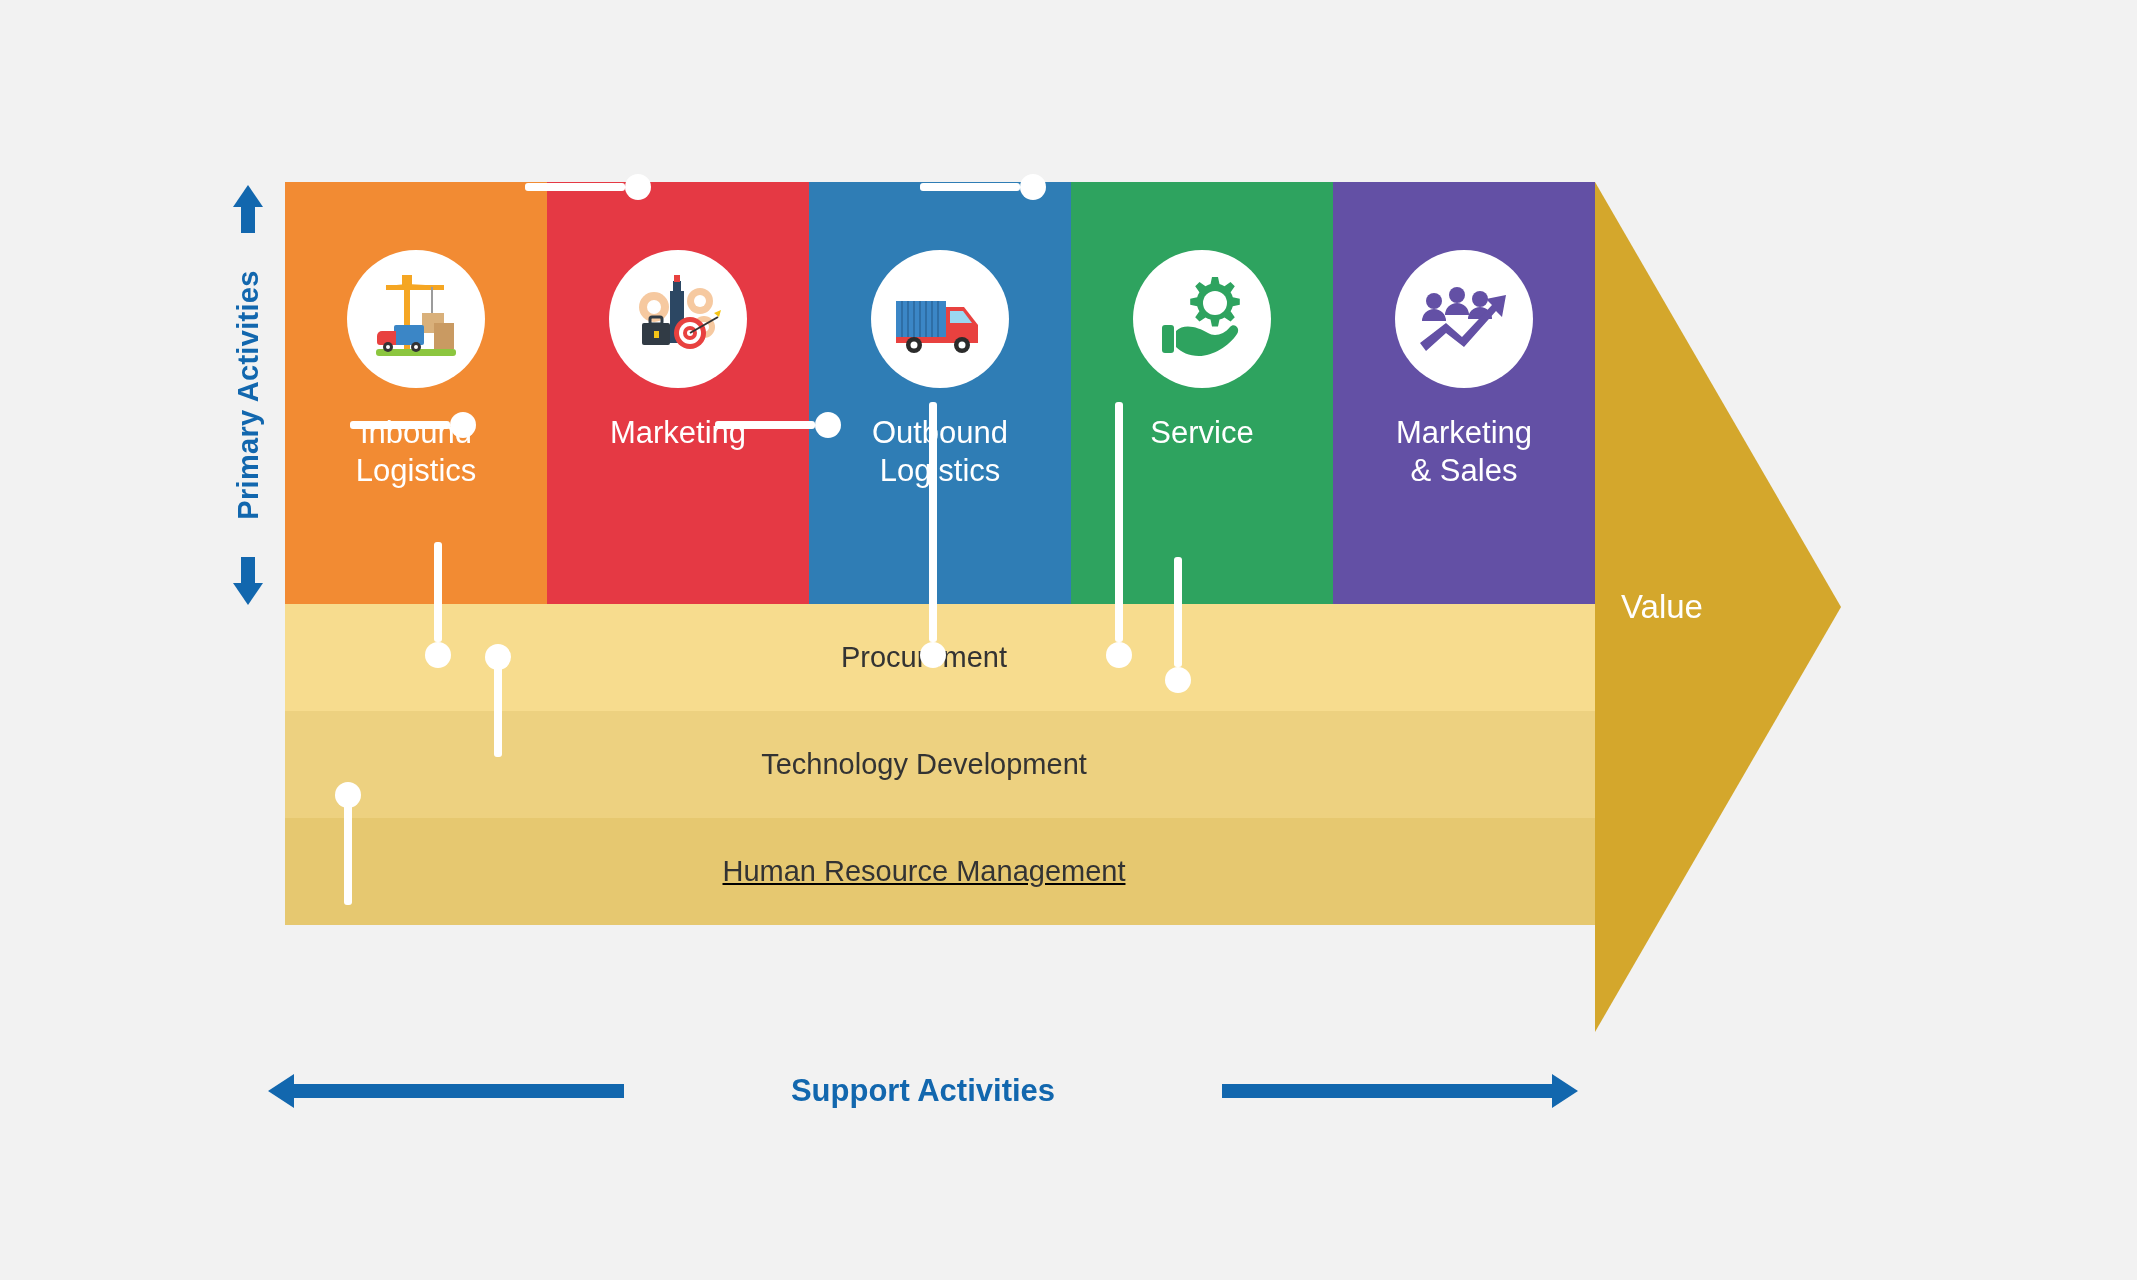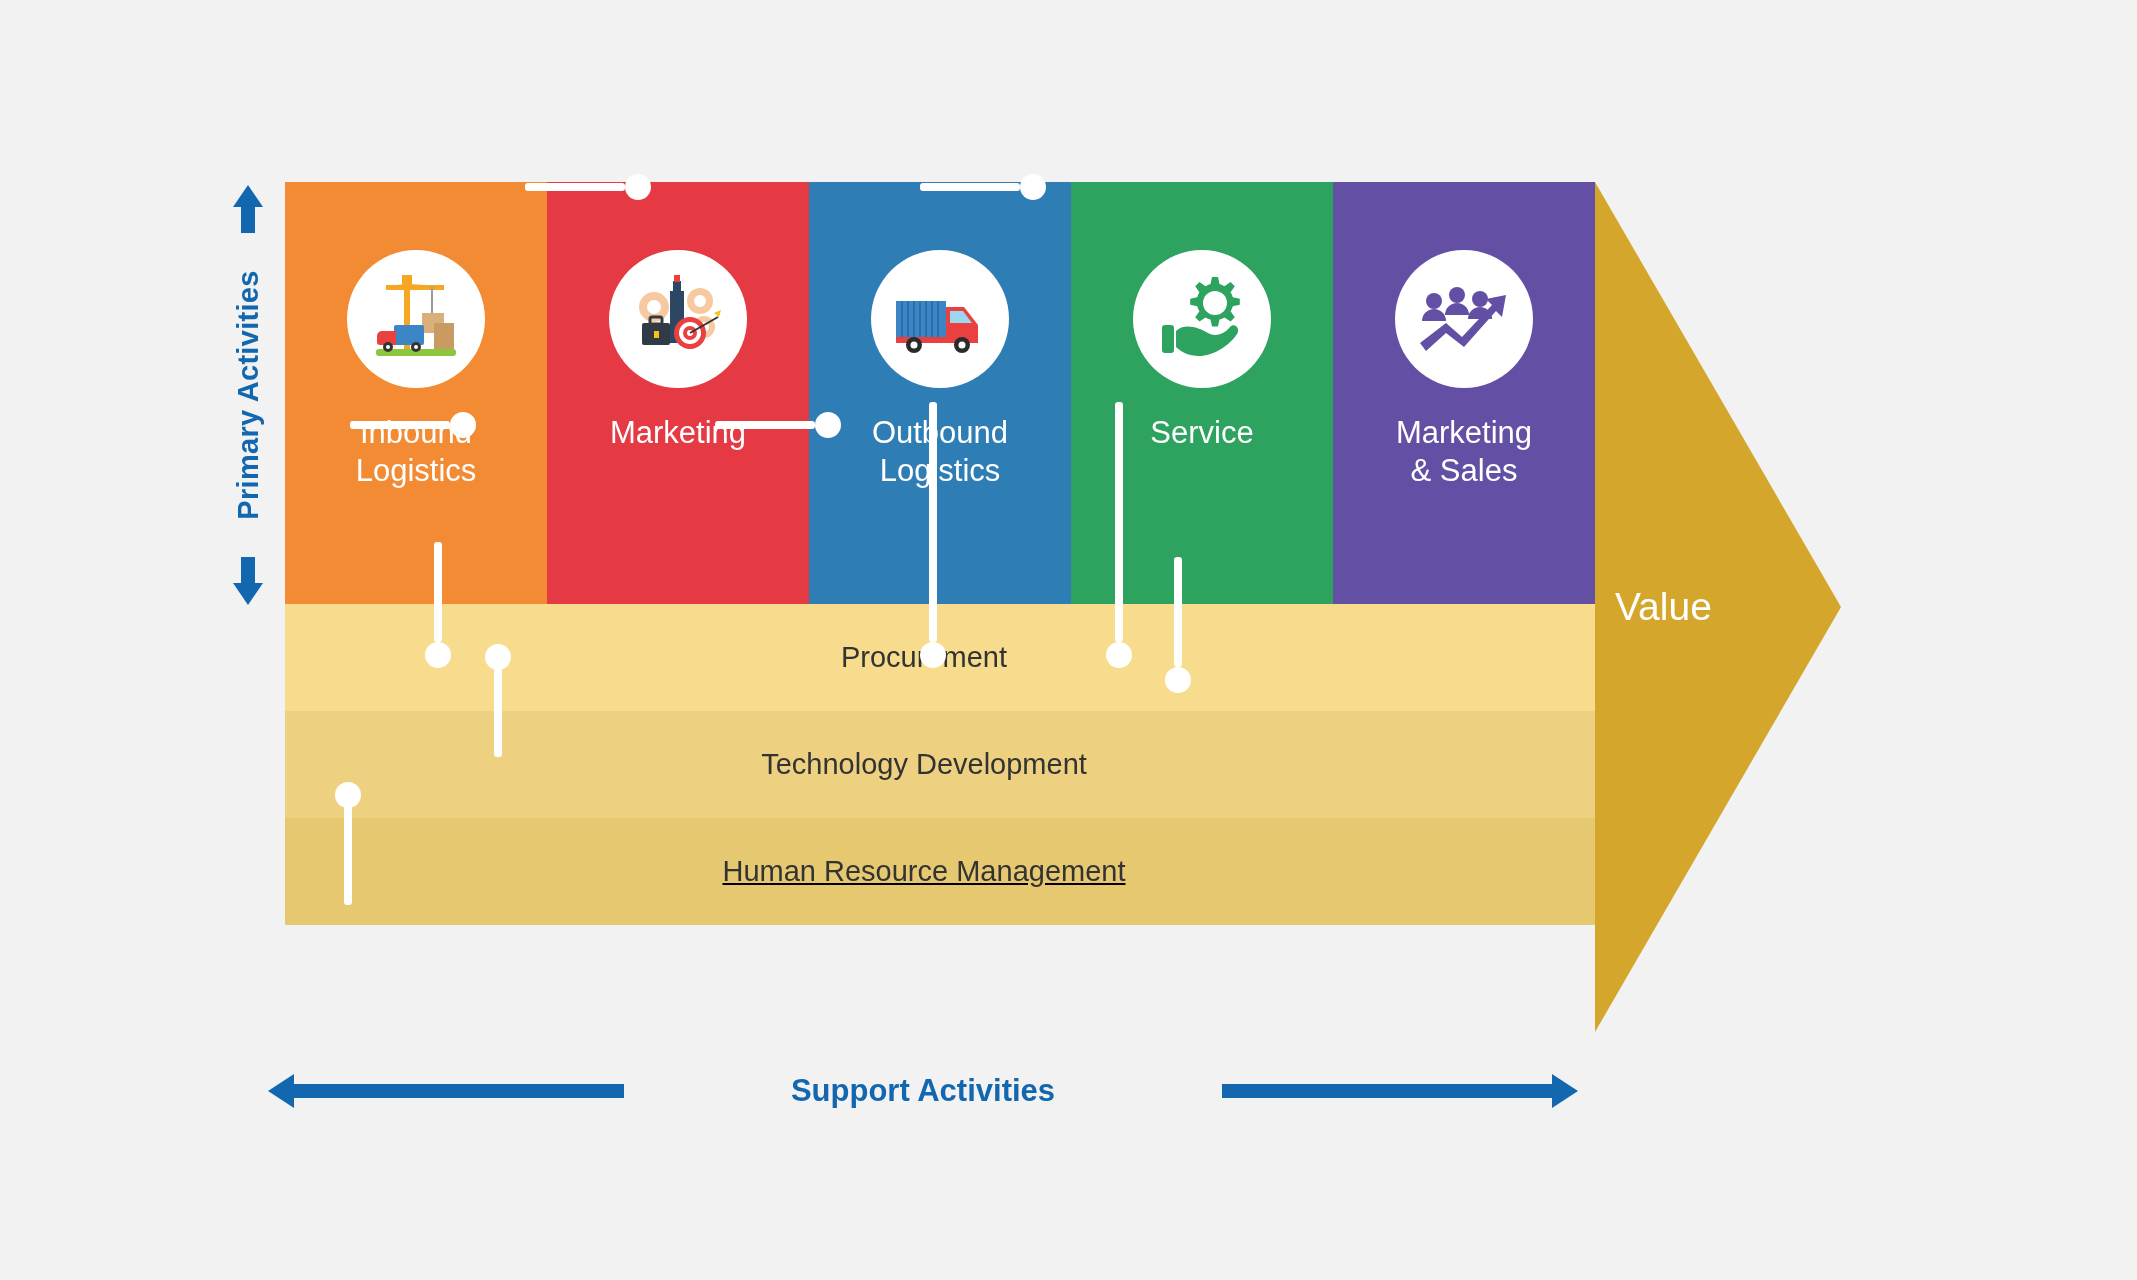--- a/index.html
+++ b/index.html
@@ -142,25 +142,25 @@
   }
   #value-arrow .tri {
     position: absolute;
     inset: 0;
     background: #D4A72C;
     clip-path: polygon(0 0, 0 100%, 100% 50%);
     filter: drop-shadow(3px 4px 4px rgba(0,0,0,0.18));
   }
   #value-label {
     position: absolute;
-    left: 20px;
+    left: 26px;
     top: 50%;
     transform: translateY(-50%);
     color: #ffffff;
-    font-size: 39px;
+    font-size: 33px;
   }
 
   
   .pin {
     position: absolute;
     pointer-events: auto;
   }
   .pin .line {
     position: absolute;
     background: #ffffff;

